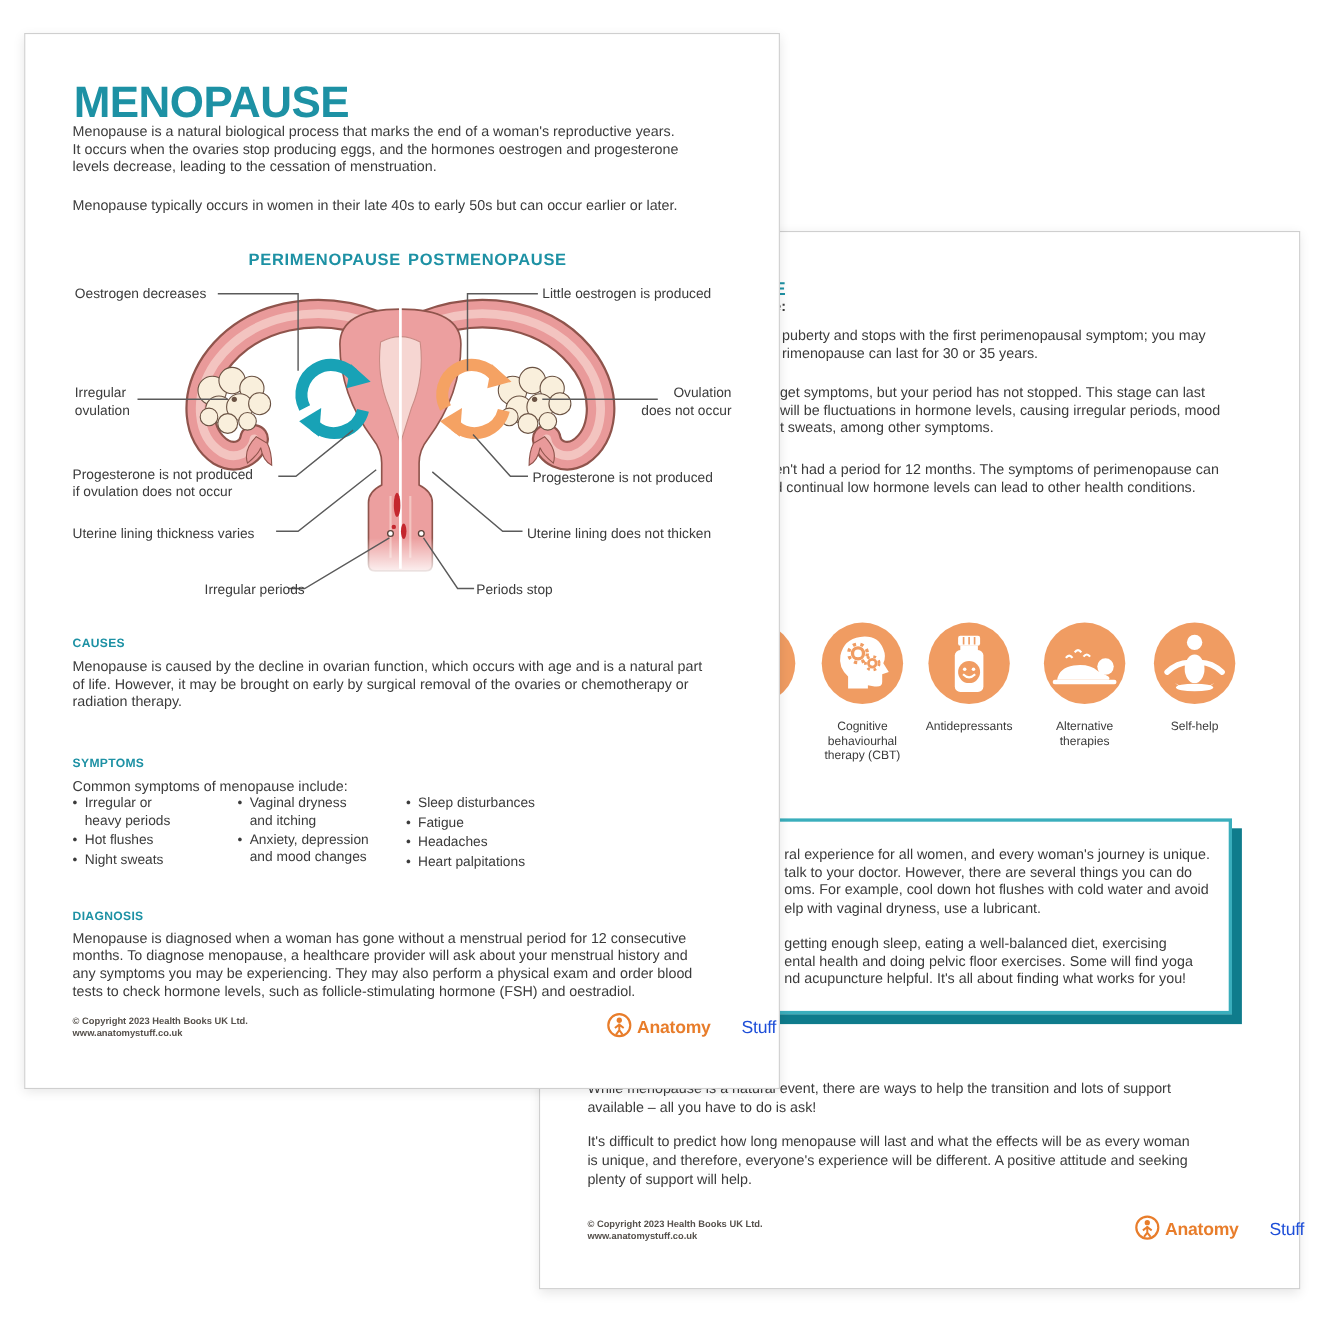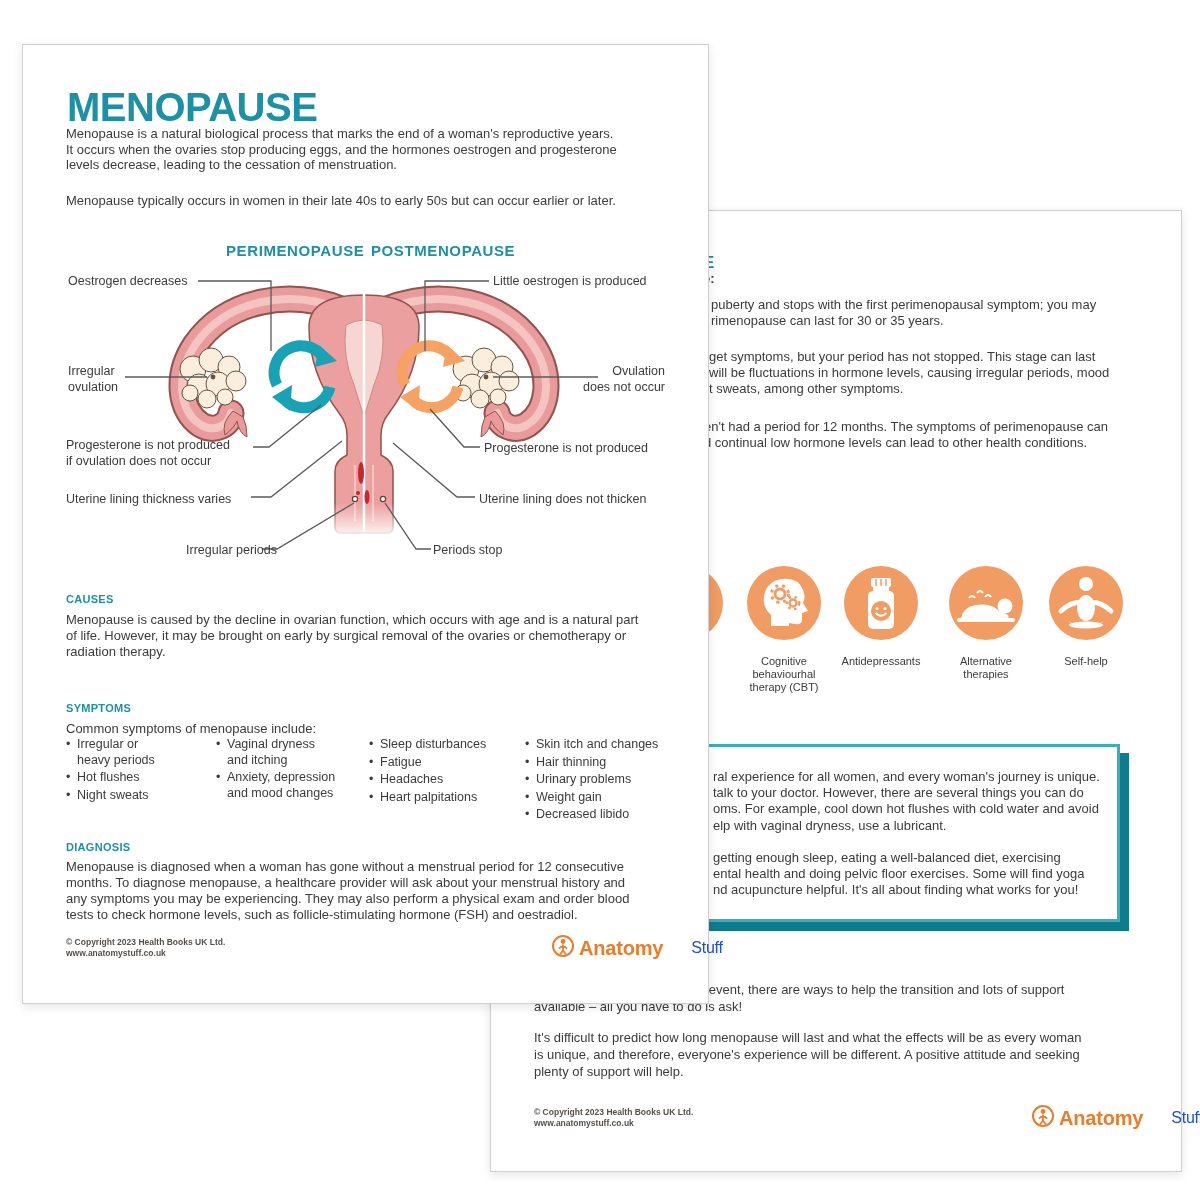--- a/index.html
+++ b/index.html
@@ -1,34 +1,34 @@
 <!DOCTYPE html>
 <html><head>
 <meta charset="utf-8">
 <style>
   html,body{margin:0;padding:0;background:#ffffff;}
   .canvas{position:relative;width:1200px;height:1200px;background:#fff;overflow:hidden;
           font-family:"Liberation Sans",sans-serif;}
   .page{position:absolute;background:#fff;border:1px solid #cfcfcf;box-shadow:0 3px 10px rgba(0,0,0,.10);}
-  .front{left:22px;top:44px;width:685px;height:958px;z-index:2;}
+  .front{left:22px;top:30px;width:685px;height:958px;z-index:2;}
   .back{left:490px;top:210px;width:690px;height:960px;z-index:1;}
   .abs{position:absolute;}
   .teal{color:#1d91a4;}
   .doc-title{font-size:40px;font-weight:bold;letter-spacing:-.5px;color:#1d91a4;}
   .sec-h{font-size:11px;font-weight:bold;color:#1d91a4;letter-spacing:.3px;}
   .dia-h{font-size:15px;font-weight:bold;color:#1d91a4;letter-spacing:.6px;}
   .txt{font-size:13px;line-height:16px;color:#3b3b3b;white-space:pre-line;}
   .txt155{font-size:13px;line-height:15.5px;color:#3b3b3b;white-space:pre-line;}
   .lbl{font-size:12.5px;line-height:16px;color:#3b3b3b;white-space:pre-line;}
   .sym-col{font-size:12.5px;line-height:15.5px;color:#3b3b3b;}
   .sym-item{position:relative;padding-left:11px;margin:0 0 2px 0;white-space:pre-line;}
   .sym-item::before{content:"•";position:absolute;left:0;top:0;color:#3b3b3b;}
   .foot{font-size:8.5px;line-height:10.5px;font-weight:bold;color:#55504b;white-space:pre-line;}
   .logo{display:flex;align-items:center;gap:4px;}
-  .logo .a{font-size:20px;font-weight:bold;color:#e87d2b;letter-spacing:-.2px;}
+  .logo .a{font-size:16px;font-weight:bold;color:#e87d2b;letter-spacing:-.2px;}
   .logo .s{font-size:16px;color:#1d4ed8;letter-spacing:-.2px;margin-left:24px;}
   .bk-txt{font-size:13px;line-height:16px;color:#3b3b3b;white-space:pre-line;}
   .bk-close{font-size:13px;line-height:17px;color:#3b3b3b;white-space:pre-line;}
   .icon-circle{width:74px;height:74px;border-radius:50%;background:#f09c62;}
   .icon-lbl{font-size:11px;line-height:13px;color:#3b3b3b;text-align:center;white-space:pre-line;}
   .support-box{border:3px solid #3aaebc;background:#fff;box-shadow:9px 9px 0 #0f7c8c;}
 </style>
 </head>
 <body>
 
@@ -269,27 +269,20 @@
 and itching</div>
       <div class="sym-item">Anxiety, depression
 and mood changes</div>
     </div>
     <div class="abs sym-col" style="left:346px;top:692px;width:150px;">
       <div class="sym-item">Sleep disturbances</div>
       <div class="sym-item">Fatigue</div>
       <div class="sym-item">Headaches</div>
       <div class="sym-item">Heart palpitations</div>
     </div>
-    <div class="abs sym-col" style="left:502px;top:692px;width:165px;">
-      <div class="sym-item">Skin itch and changes</div>
-      <div class="sym-item">Hair thinning</div>
-      <div class="sym-item">Urinary problems</div>
-      <div class="sym-item">Weight gain</div>
-      <div class="sym-item">Decreased libido</div>
-    </div>
 
     <div class="abs sec-h" style="left:43px;top:796px;">DIAGNOSIS</div>
     <div class="abs txt" style="left:43px;top:814px;width:630px;">Menopause is diagnosed when a woman has gone without a menstrual period for 12 consecutive
 months. To diagnose menopause, a healthcare provider will ask about your menstrual history and
 any symptoms you may be experiencing. They may also perform a physical exam and order blood
 tests to check hormone levels, such as follicle-stimulating hormone (FSH) and oestradiol.</div>
 
     <div class="abs foot" style="left:43px;top:892px;">© Copyright 2023 Health Books UK Ltd.
 www.anatomystuff.co.uk</div>
     <div class="abs logo" style="left:528px;top:889px;">

